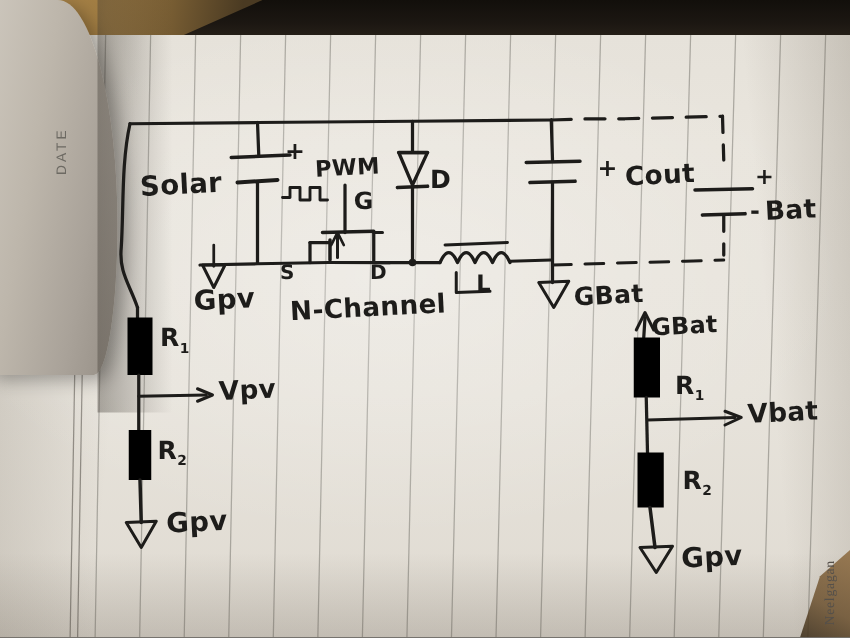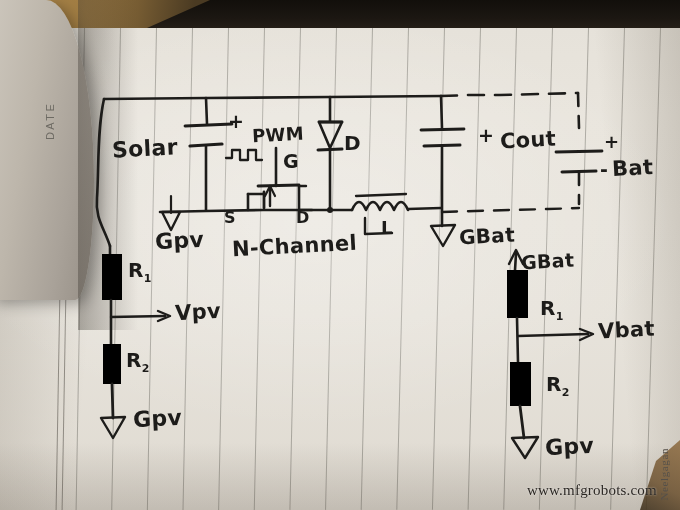--- a/index.html
+++ b/index.html
@@ -274,15 +274,14 @@
 
   <div class="hw slant" style="left:598px;top:318px;font-size:21px;">Vbat</div>
 
   <div class="hw" style="left:546px;top:372px;font-size:20px;">
     <span>R</span><sub class="hw sub" style="position:static;">2</sub>
   </div>
 
   <div class="hw slant" style="left:545px;top:434px;font-size:22px;">Gpv</div>
 
   <div class="sig">Neelgagan</div>
-  <div class="watermark">www.mfgrobots.com</div>
 
 </div>
 
 </body></html>

